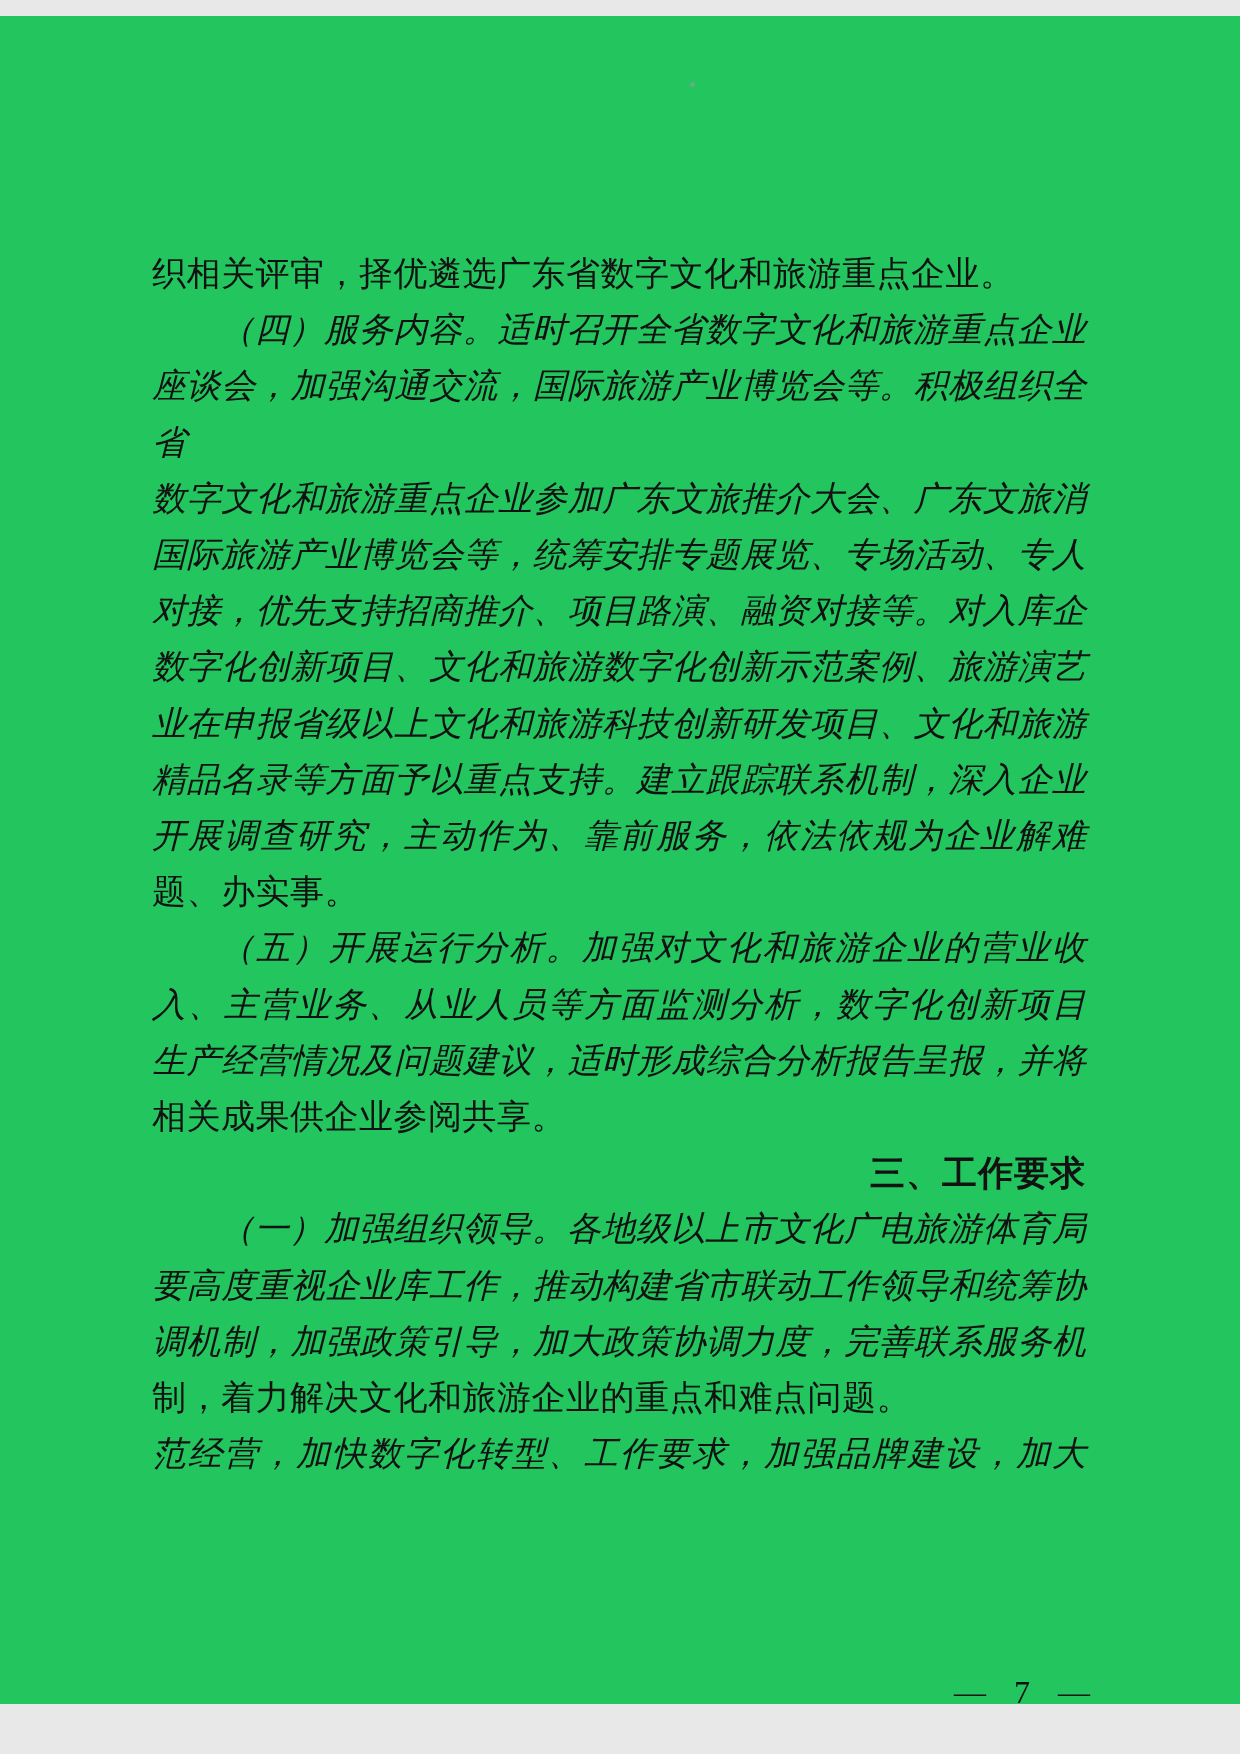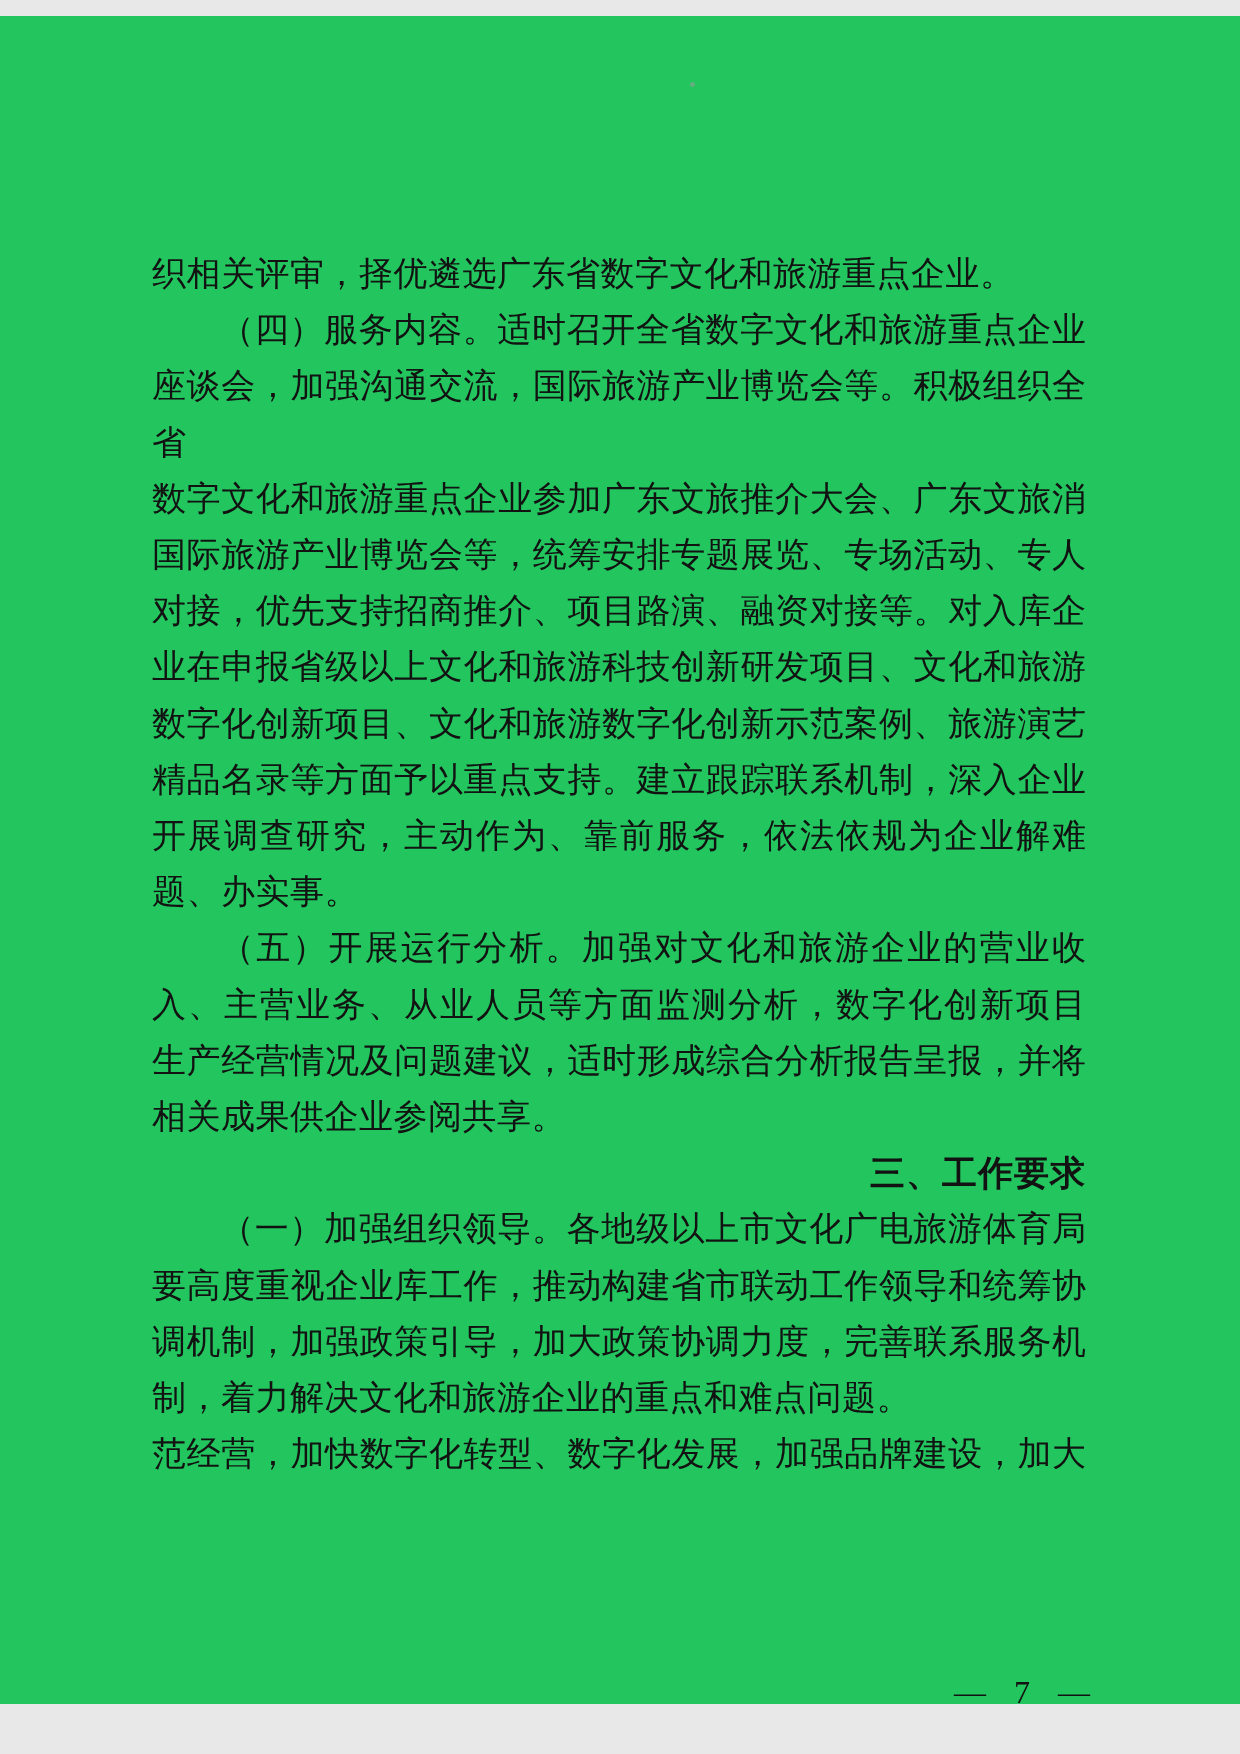--- a/index.html
+++ b/index.html
@@ -32,20 +32,21 @@
     text-align: left;
     letter-spacing: 0.5px;
   }
   
   .line.j {
     white-space: normal;
     text-align: justify;
     text-align-last: justify;
     text-justify: inter-character;
     letter-spacing: 0;
+    font-style: italic;
   }
   
   .line.ind {
     text-indent: 2em;
     text-align: right;
   }
   
   .line.heading {
     font-family: "Liberation Sans", "DejaVu Sans", sans-serif;
     font-weight: bold;
@@ -81,34 +82,34 @@
 
   <div class="speck"></div>
 
   <main class="body-text">
     <p class="line">织相关评审，择优遴选广东省数字文化和旅游重点企业。</p>
     <p class="line j ind">（四）服务内容。适时召开全省数字文化和旅游重点企业</p>
     <p class="line j">座谈会，加强沟通交流，国际旅游产业博览会等。积极组织全省</p>
     <p class="line j">数字文化和旅游重点企业参加广东文旅推介大会、广东文旅消</p>
     <p class="line j">国际旅游产业博览会等，统筹安排专题展览、专场活动、专人</p>
     <p class="line j">对接，优先支持招商推介、项目路演、融资对接等。对入库企</p>
+    <p class="line j">数字化创新项目、文化和旅游数字化创新示范案例、旅游演艺</p>
     <p class="line j">业在申报省级以上文化和旅游科技创新研发项目、文化和旅游</p>
-    <p class="line j">数字化创新项目、文化和旅游数字化创新示范案例、旅游演艺</p>
     <p class="line j">精品名录等方面予以重点支持。建立跟踪联系机制，深入企业</p>
     <p class="line j">开展调查研究，主动作为、靠前服务，依法依规为企业解难</p>
     <p class="line">题、办实事。</p>
     <p class="line j ind">（五）开展运行分析。加强对文化和旅游企业的营业收</p>
     <p class="line j">入、主营业务、从业人员等方面监测分析，数字化创新项目</p>
     <p class="line j">生产经营情况及问题建议，适时形成综合分析报告呈报，并将</p>
     <p class="line">相关成果供企业参阅共享。</p>
     <p class="line heading ind">三、工作要求</p>
     <p class="line j ind">（一）加强组织领导。各地级以上市文化广电旅游体育局</p>
     <p class="line j">要高度重视企业库工作，推动构建省市联动工作领导和统筹协</p>
     <p class="line j">调机制，加强政策引导，加大政策协调力度，完善联系服务机</p>
     <p class="line">制，着力解决文化和旅游企业的重点和难点问题。</p>
-    <p class="line j">范经营，加快数字化转型、数字化发展，加强品牌建设，加大</p>
+    <p class="line j">范经营，加快数字化转型、工作要求，加强品牌建设，加大</p>
   </main>
 
   <footer class="page-footer">
     <span class="page-number">— 7 —</span>
   </footer>
 
 </div>
 
 </body></html>

